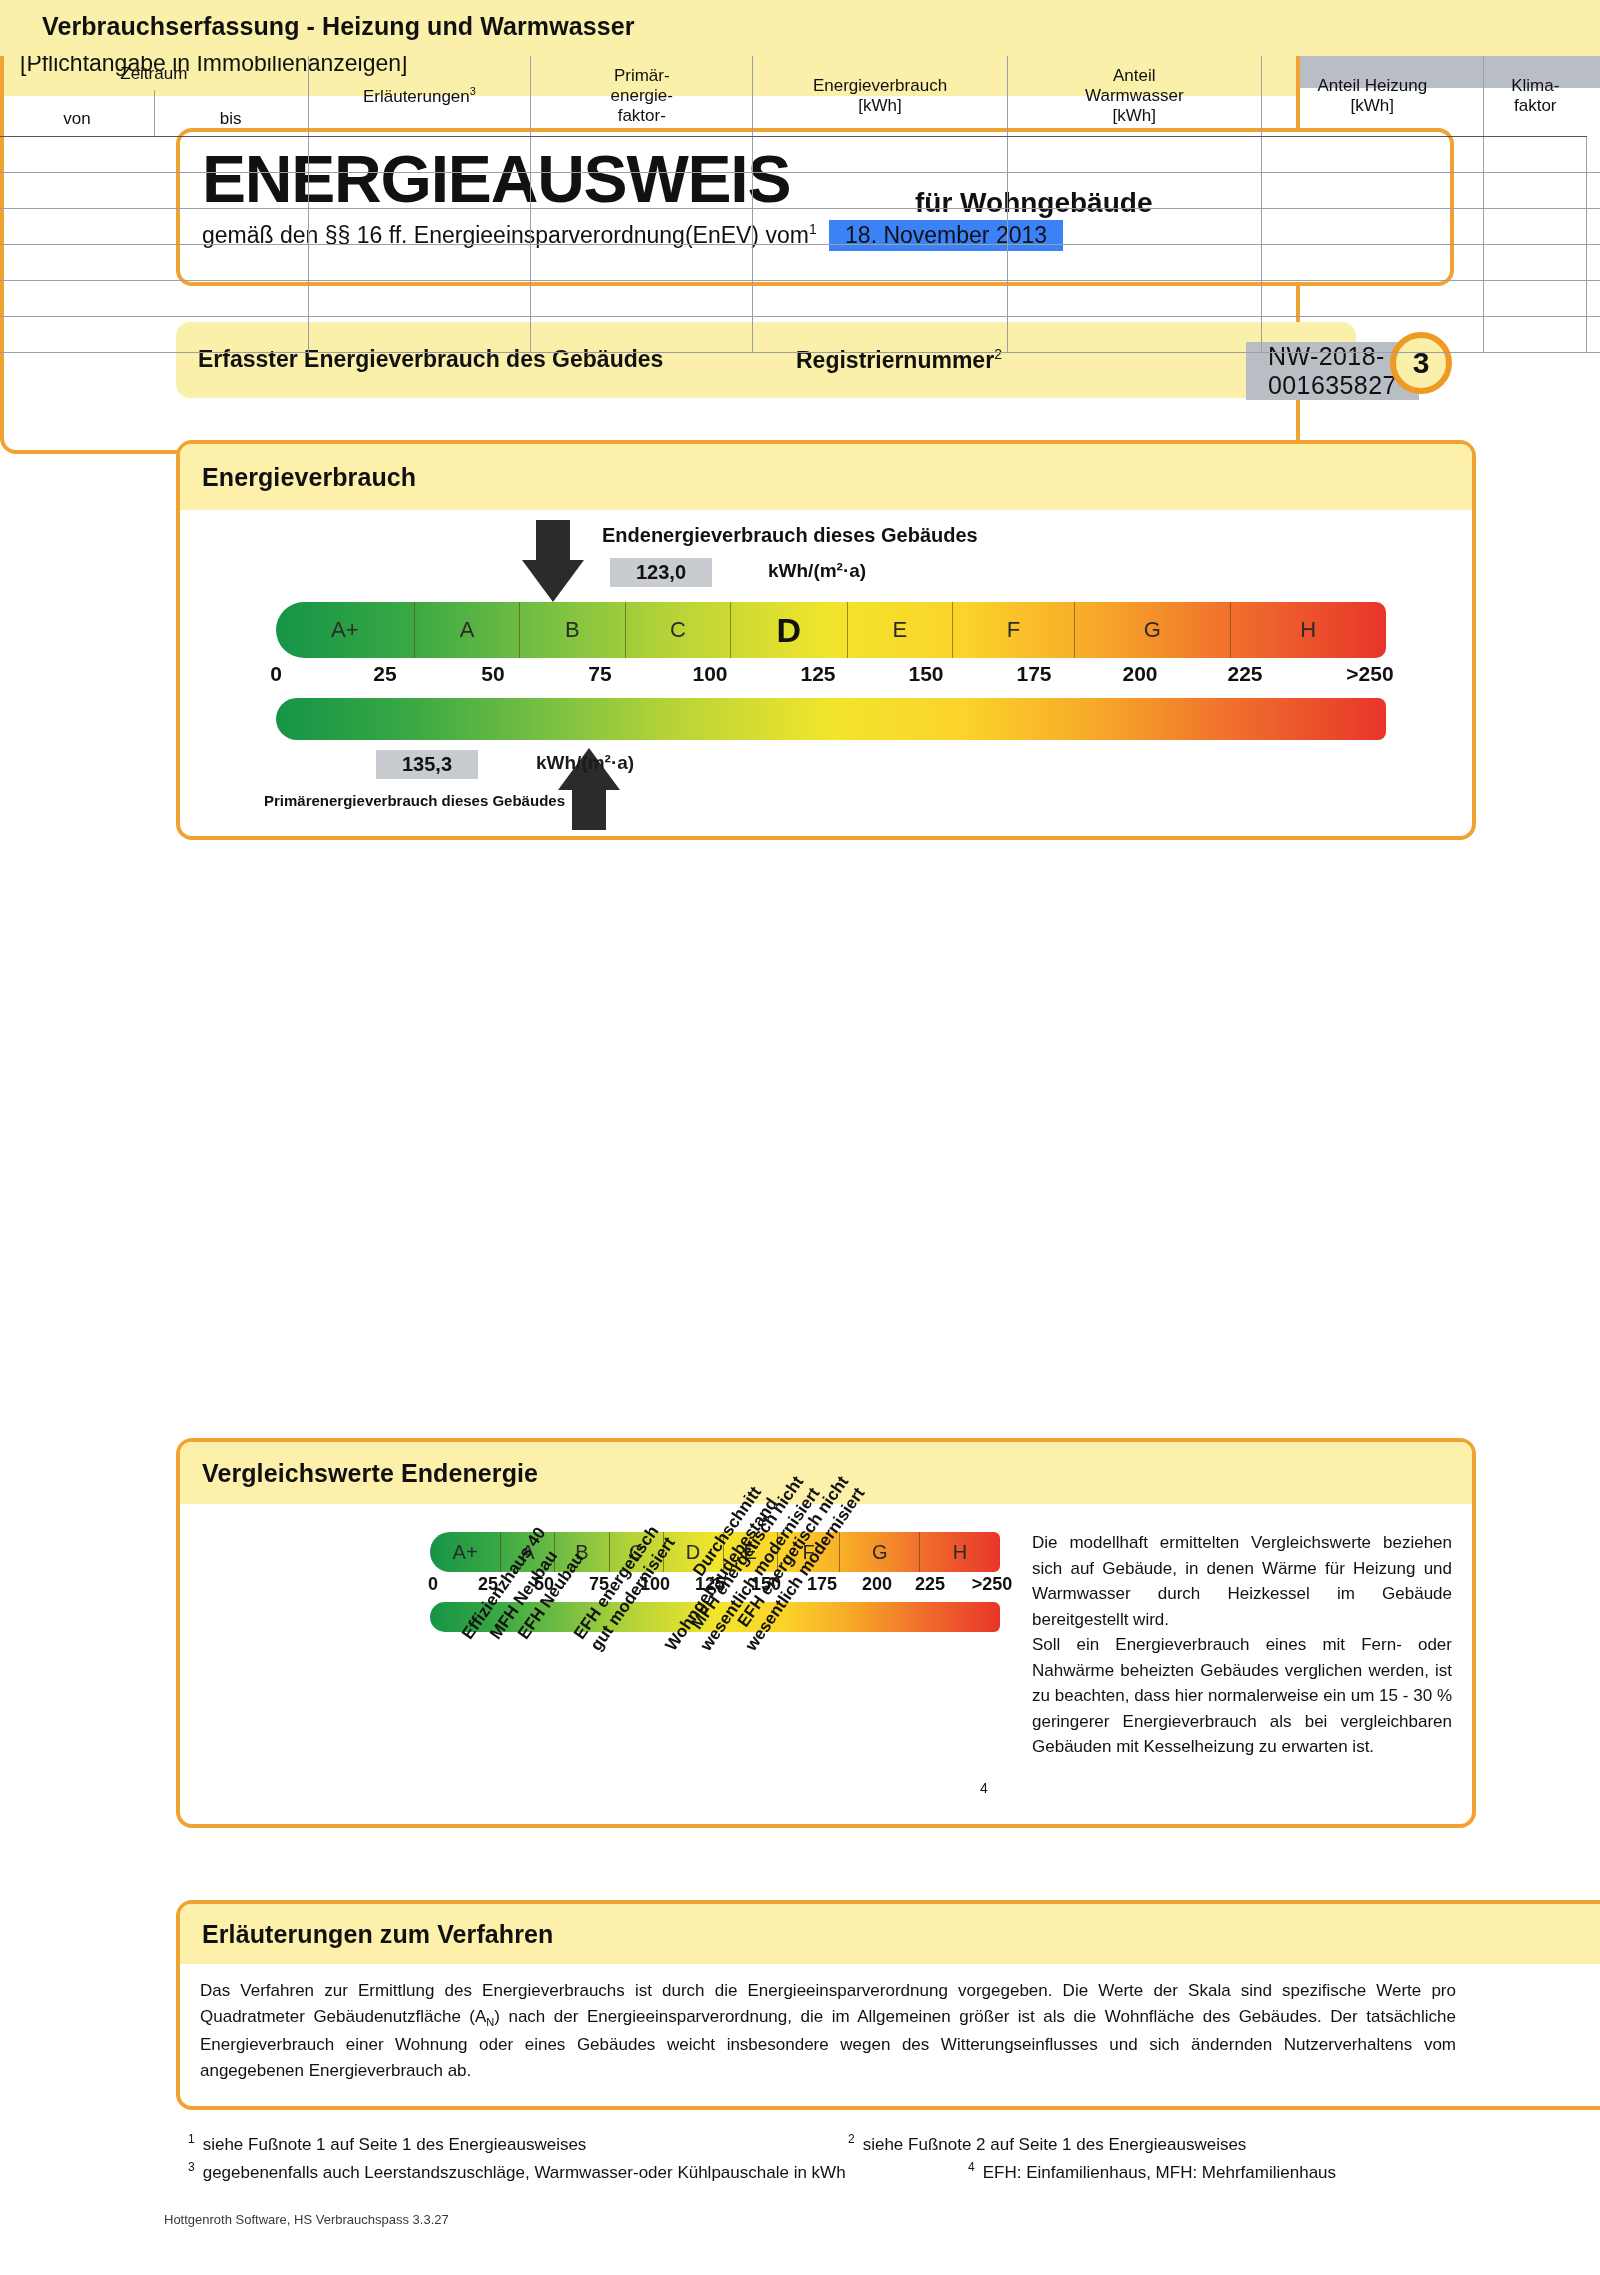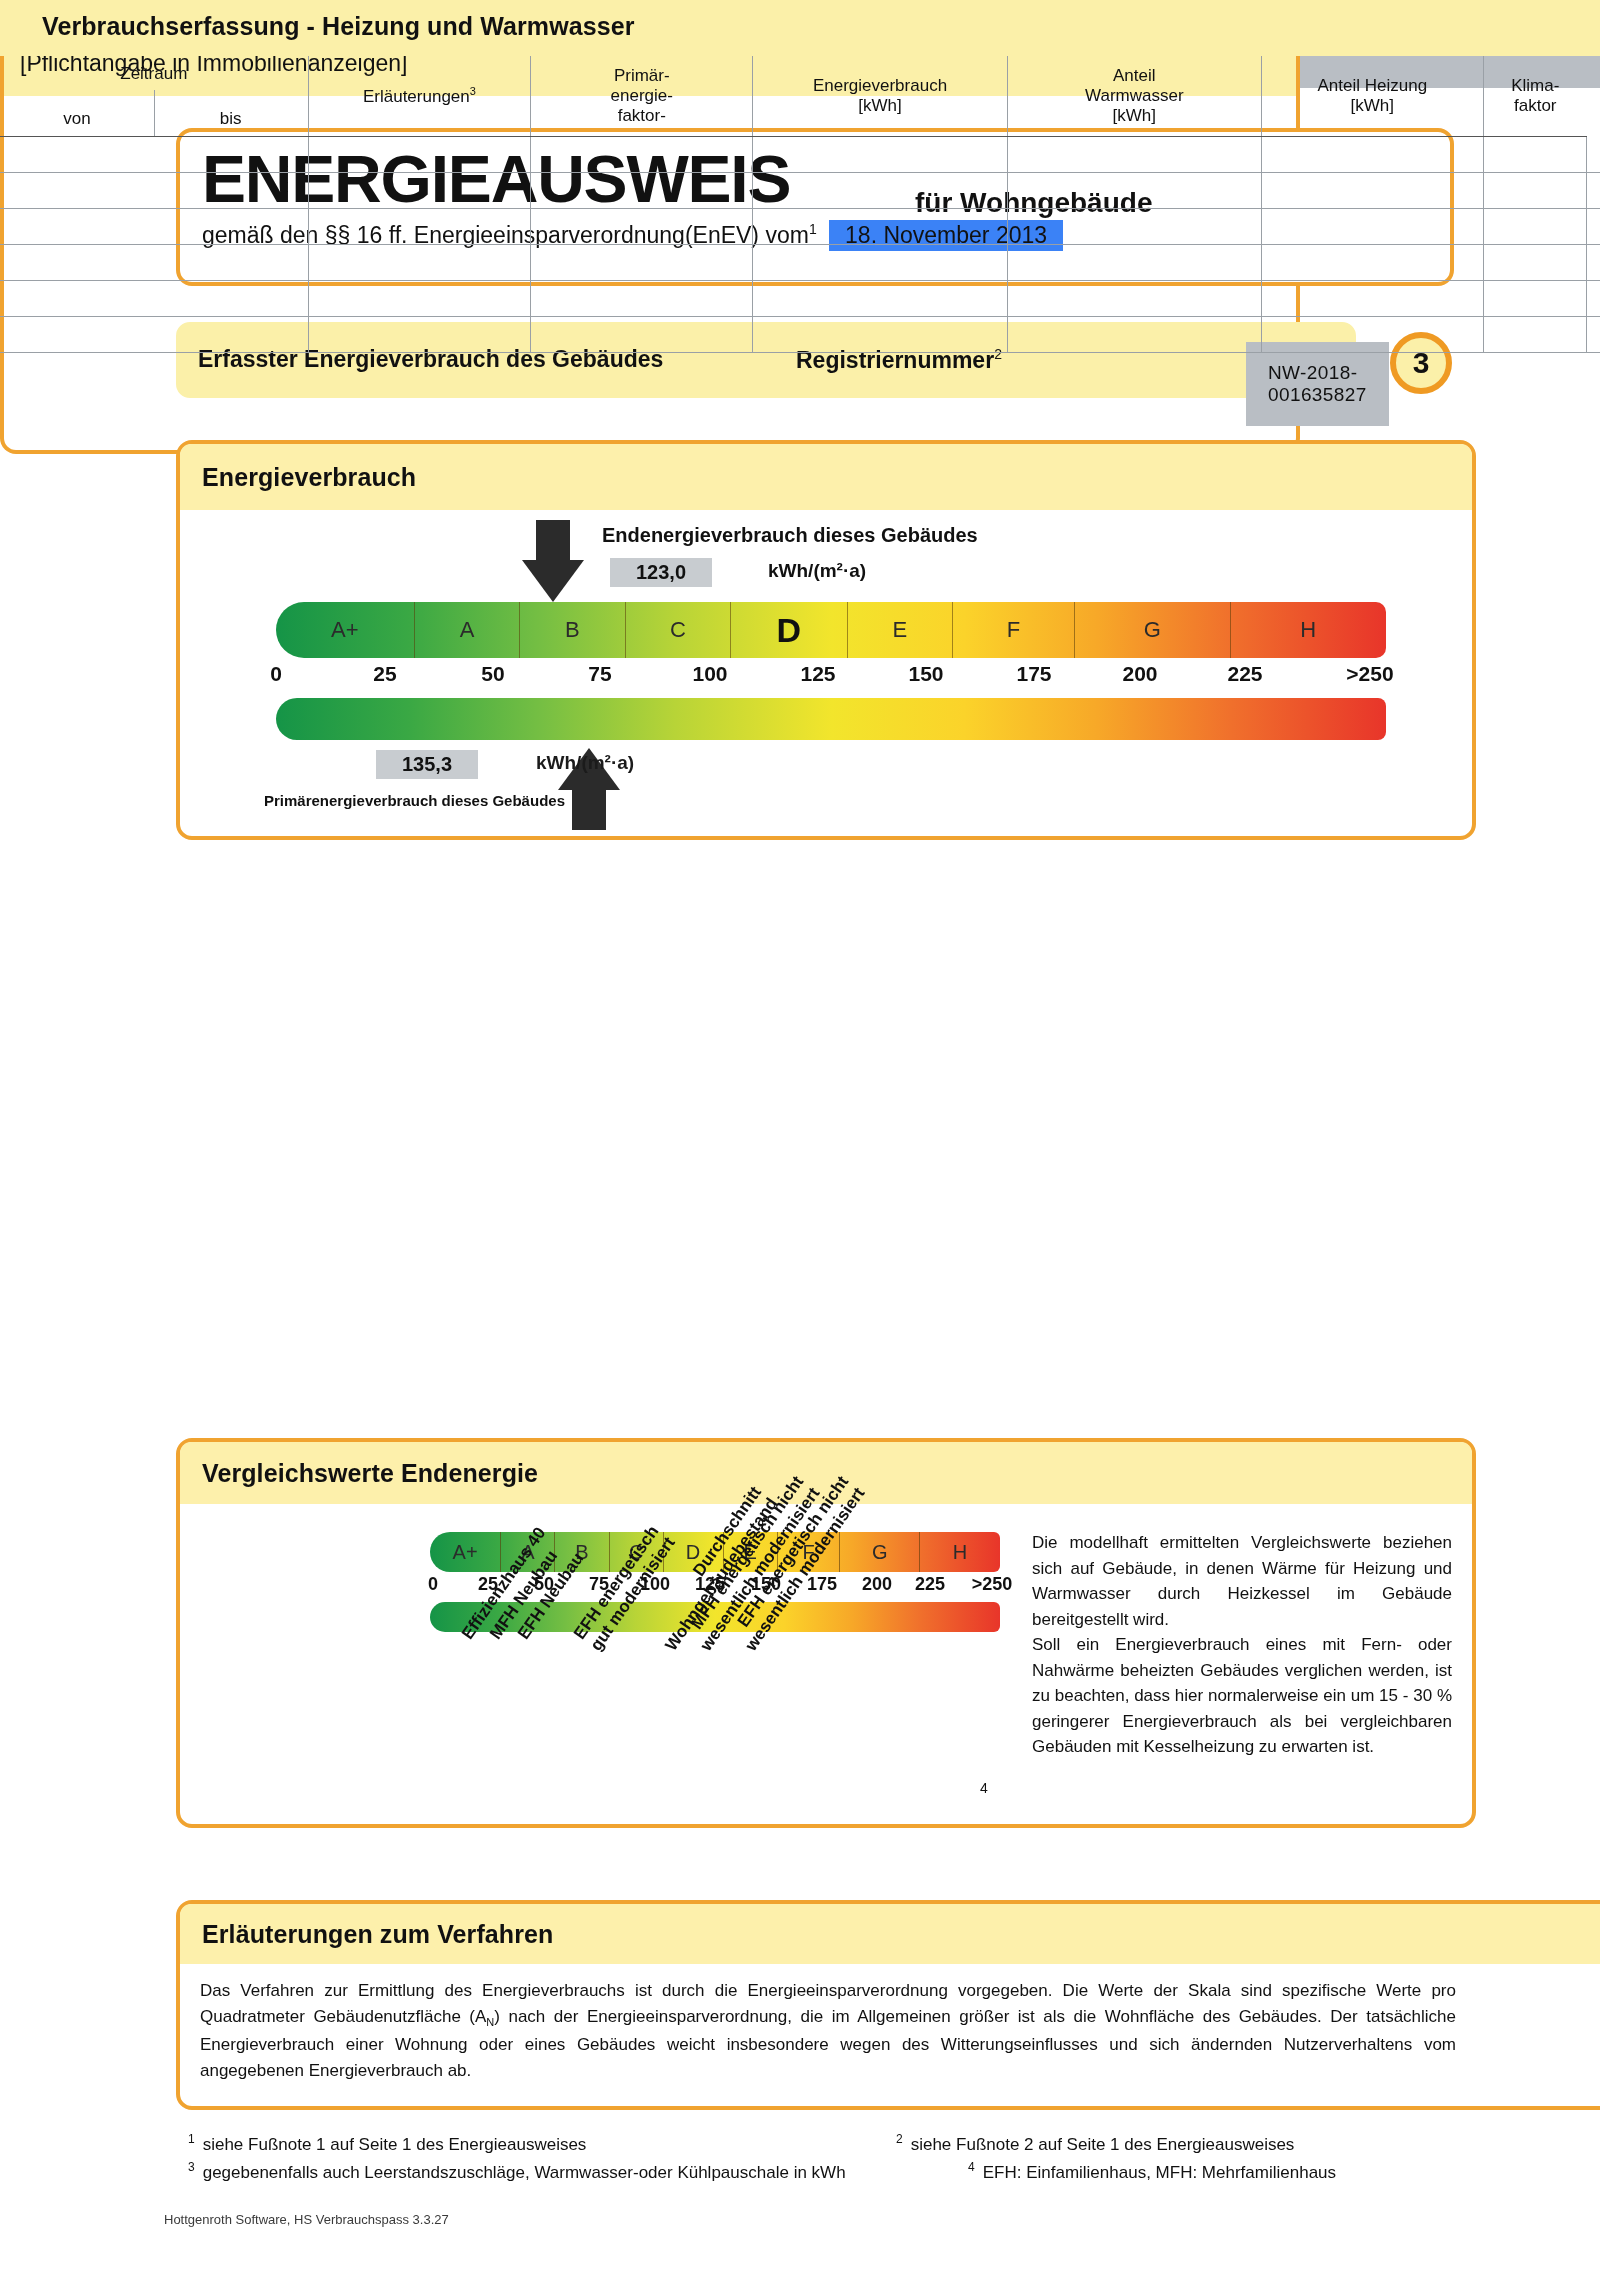--- a/index.html
+++ b/index.html
@@ -61,22 +61,22 @@
     position:absolute; left:20px; top:22px;
     font-size:23px; font-weight:bold; color:#111;
   }
   #reg-number-label {
     position:absolute; left:618px; top:22px;
     font-size:23px; font-weight:bold; color:#111;
   }
   #reg-number-label .sup { font-size:14px; vertical-align:super; font-weight:normal;}
   #reg-number-value {
     position:absolute; left:1068px; top:18px;
-    background:#b9bec4; color:#111; font-size:19px;
-    padding:20px 22px; letter-spacing:.4px;
+    background:#b9bec4; color:#111; font-size:25px;
+    padding:0 22px; letter-spacing:.4px;
   }
   #page-badge {
     position:absolute; left:1390px; top:332px;
     width:62px; height:62px; border-radius:50%;
     border:6px solid #ef9a23; background:#fbf0a9;
     display:flex; align-items:center; justify-content:center;
     font-size:30px; font-weight:bold; color:#111;
   }
 
   
@@ -520,21 +520,21 @@
       <div class="hdr-title">Erläuterungen zum Verfahren</div>
     </div>
     <div id="explain-text">
       <span>Das Verfahren zur Ermittlung des Energieverbrauchs ist durch die Energieeinsparverordnung vorgegeben. Die Werte der Skala sind spezifische Werte pro Quadratmeter Gebäudenutzfläche (A</span><sub class="an">N</sub><span>) nach der Energieeinsparverordnung, die im Allgemeinen größer ist als die Wohnfläche des Gebäudes. Der tatsächliche Energieverbrauch einer Wohnung oder eines Gebäudes weicht insbesondere wegen des Witterungseinflusses und sich ändernden Nutzerverhaltens vom angegebenen Energieverbrauch ab.</span>
     </div>
   </div>
 
   <div id="footnotes">
       <div class="row">
         <div class="fn" style="left: 0px;"><span class="num">1</span><span>siehe Fußnote 1 auf Seite 1 des Energieausweises</span></div>
-        <div class="fn" style="left: 660px; margin-left: 48px;"><span class="num">2</span><span>siehe Fußnote 2 auf Seite 1 des Energieausweises</span></div>
+        <div class="fn" style="left: 660px;"><span class="num">2</span><span>siehe Fußnote 2 auf Seite 1 des Energieausweises</span></div>
       </div>
       <div class="row">
         <div class="fn" style="left: 0px;"><span class="num">3</span><span>gegebenenfalls auch Leerstandszuschläge, Warmwasser-oder Kühlpauschale in kWh</span></div>
         <div class="fn" style="left: 780px;"><span class="num">4</span><span>EFH: Einfamilienhaus, MFH: Mehrfamilienhaus</span></div>
       </div>
     </div>
   <div id="software-line">Hottgenroth Software, HS Verbrauchspass 3.3.27</div>
 
 </div>
 

